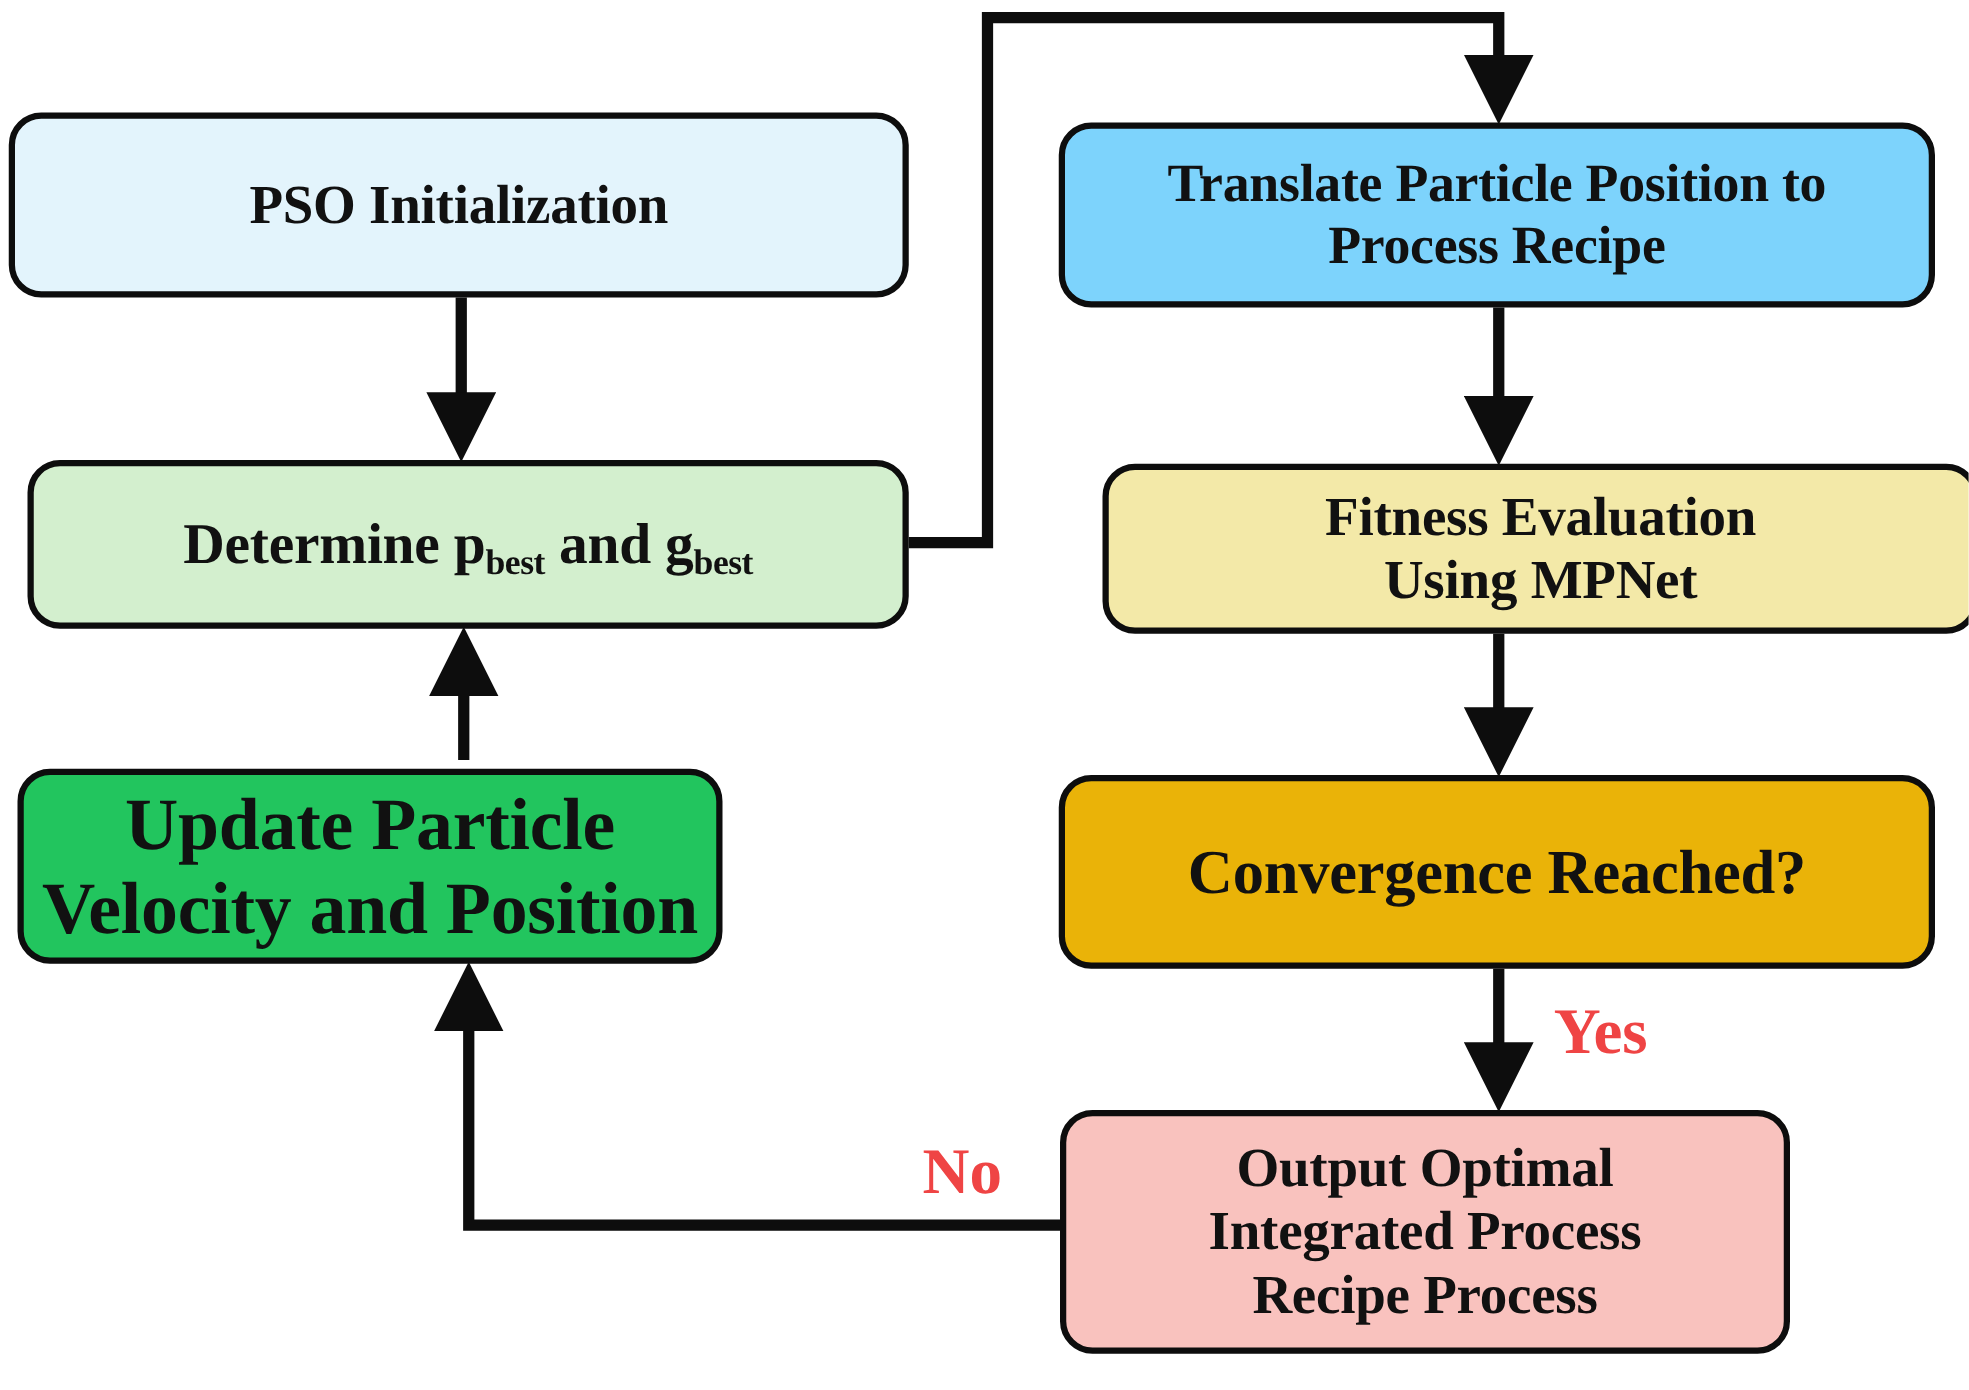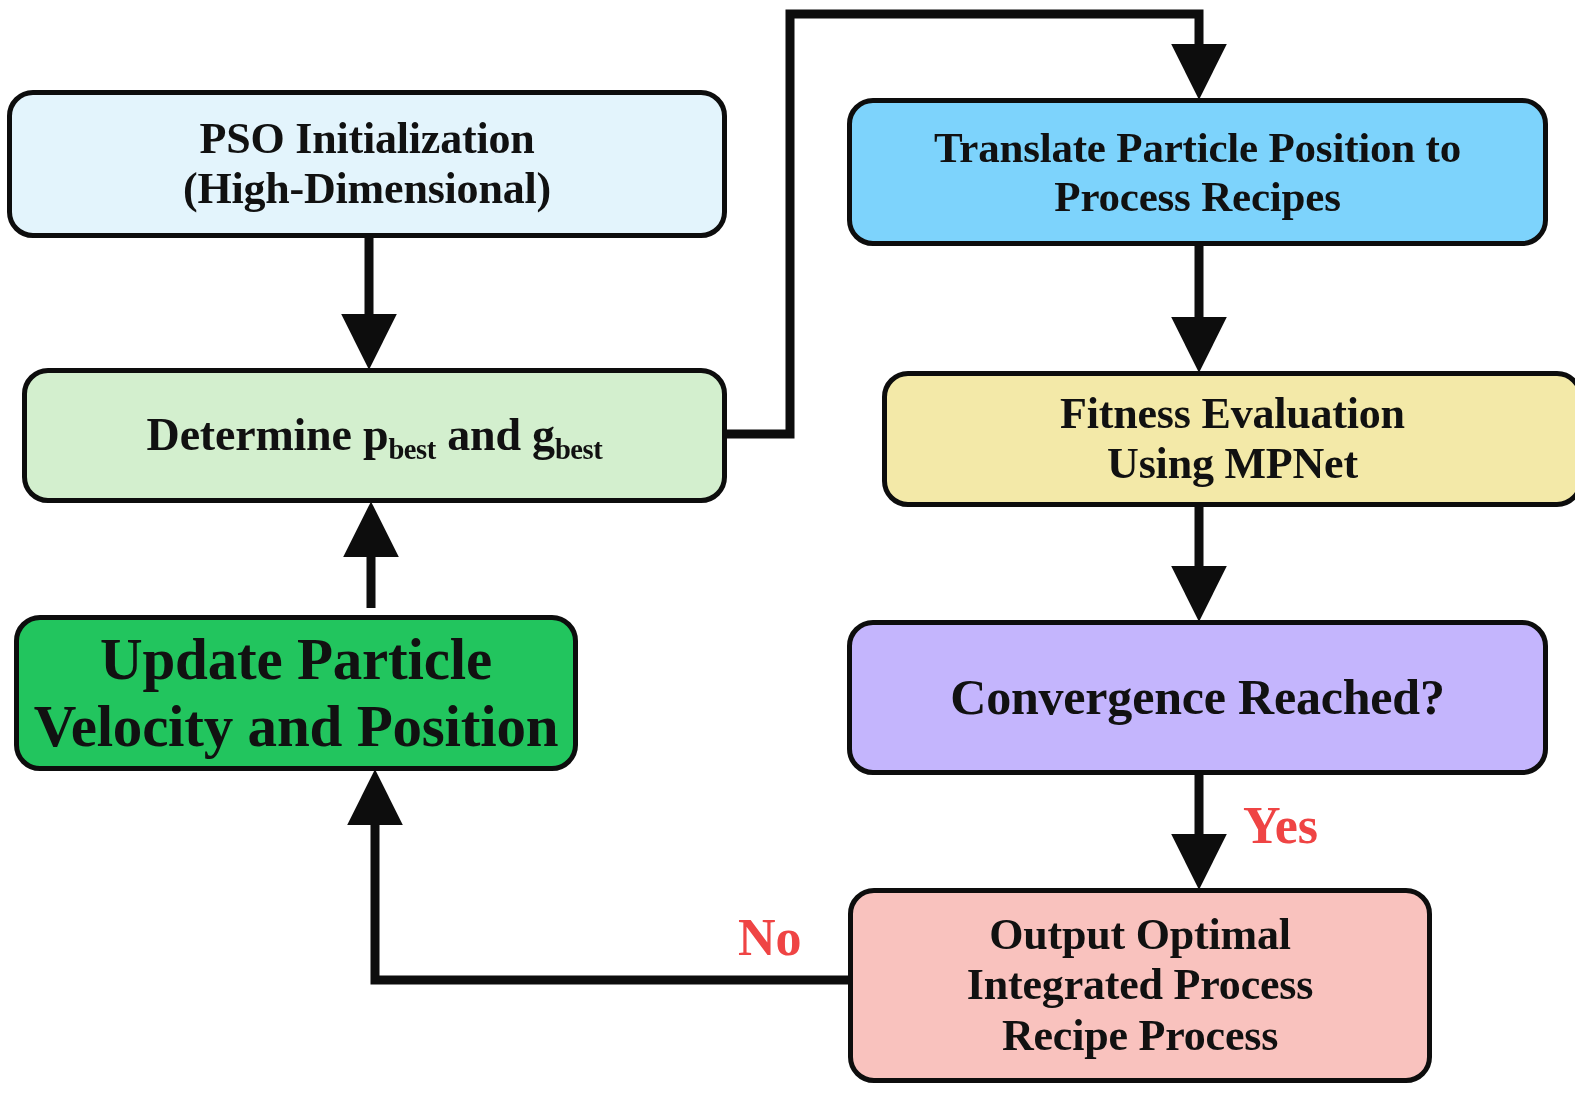--- a/index.html
+++ b/index.html
@@ -59,21 +59,21 @@
     background: #7dd3fc;
     font-size: 43px;
   }
   #node-fitness {
     left: 882px; top: 371px; width: 701px; height: 136px;
     background: #f3e9a8;
     font-size: 44px;
   }
   #node-convergence {
     left: 847px; top: 620px; width: 701px; height: 155px;
-    background: #c4b5fd;
+    background: #eab308;
     font-size: 50px;
     text-align: center;
   }
   #node-output {
     left: 848px; top: 888px; width: 584px; height: 195px;
     background: #f9c2be;
     font-size: 44px;
   }
   .sub {
     font-size: 0.62em;
@@ -133,33 +133,33 @@
     <g>
       <path d="M 848 980 L 375 980 L 375 781" stroke="#0d0d0d" stroke-width="9" fill="none" stroke-linejoin="miter" marker-end="url(#arrow)"></path>
     </g>
 
     <g>
       <path d="M 371 608 L 371 513" stroke="#0d0d0d" stroke-width="9" fill="none" marker-end="url(#arrow)"></path>
     </g>
   </svg>
 
   <div class="node" id="node-init">
-    <span class="label"><span>PSO Initialization</span><br><span>(High-Dimensional)</span></span>
+    <span class="label"><span>PSO Initialization</span><br></span>
   </div>
 
   <div class="node" id="node-determine">
     <span class="label"><span>Determine p</span><span class="sub">best</span><span> and g</span><span class="sub">best</span></span>
   </div>
 
   <div class="node" id="node-update">
     <span class="label"><span>Update Particle</span><br><span>Velocity and Position</span></span>
   </div>
 
   <div class="node" id="node-translate">
-    <span class="label"><span>Translate Particle Position to</span><br><span>Process Recipes</span></span>
+    <span class="label"><span>Translate Particle Position to</span><br><span>Process Recipe</span></span>
   </div>
 
   <div class="node" id="node-fitness">
     <span class="label"><span>Fitness Evaluation</span><br><span>Using MPNet</span></span>
   </div>
 
   <div class="node" id="node-convergence">
     <span class="label">Convergence Reached?</span>
   </div>
 

